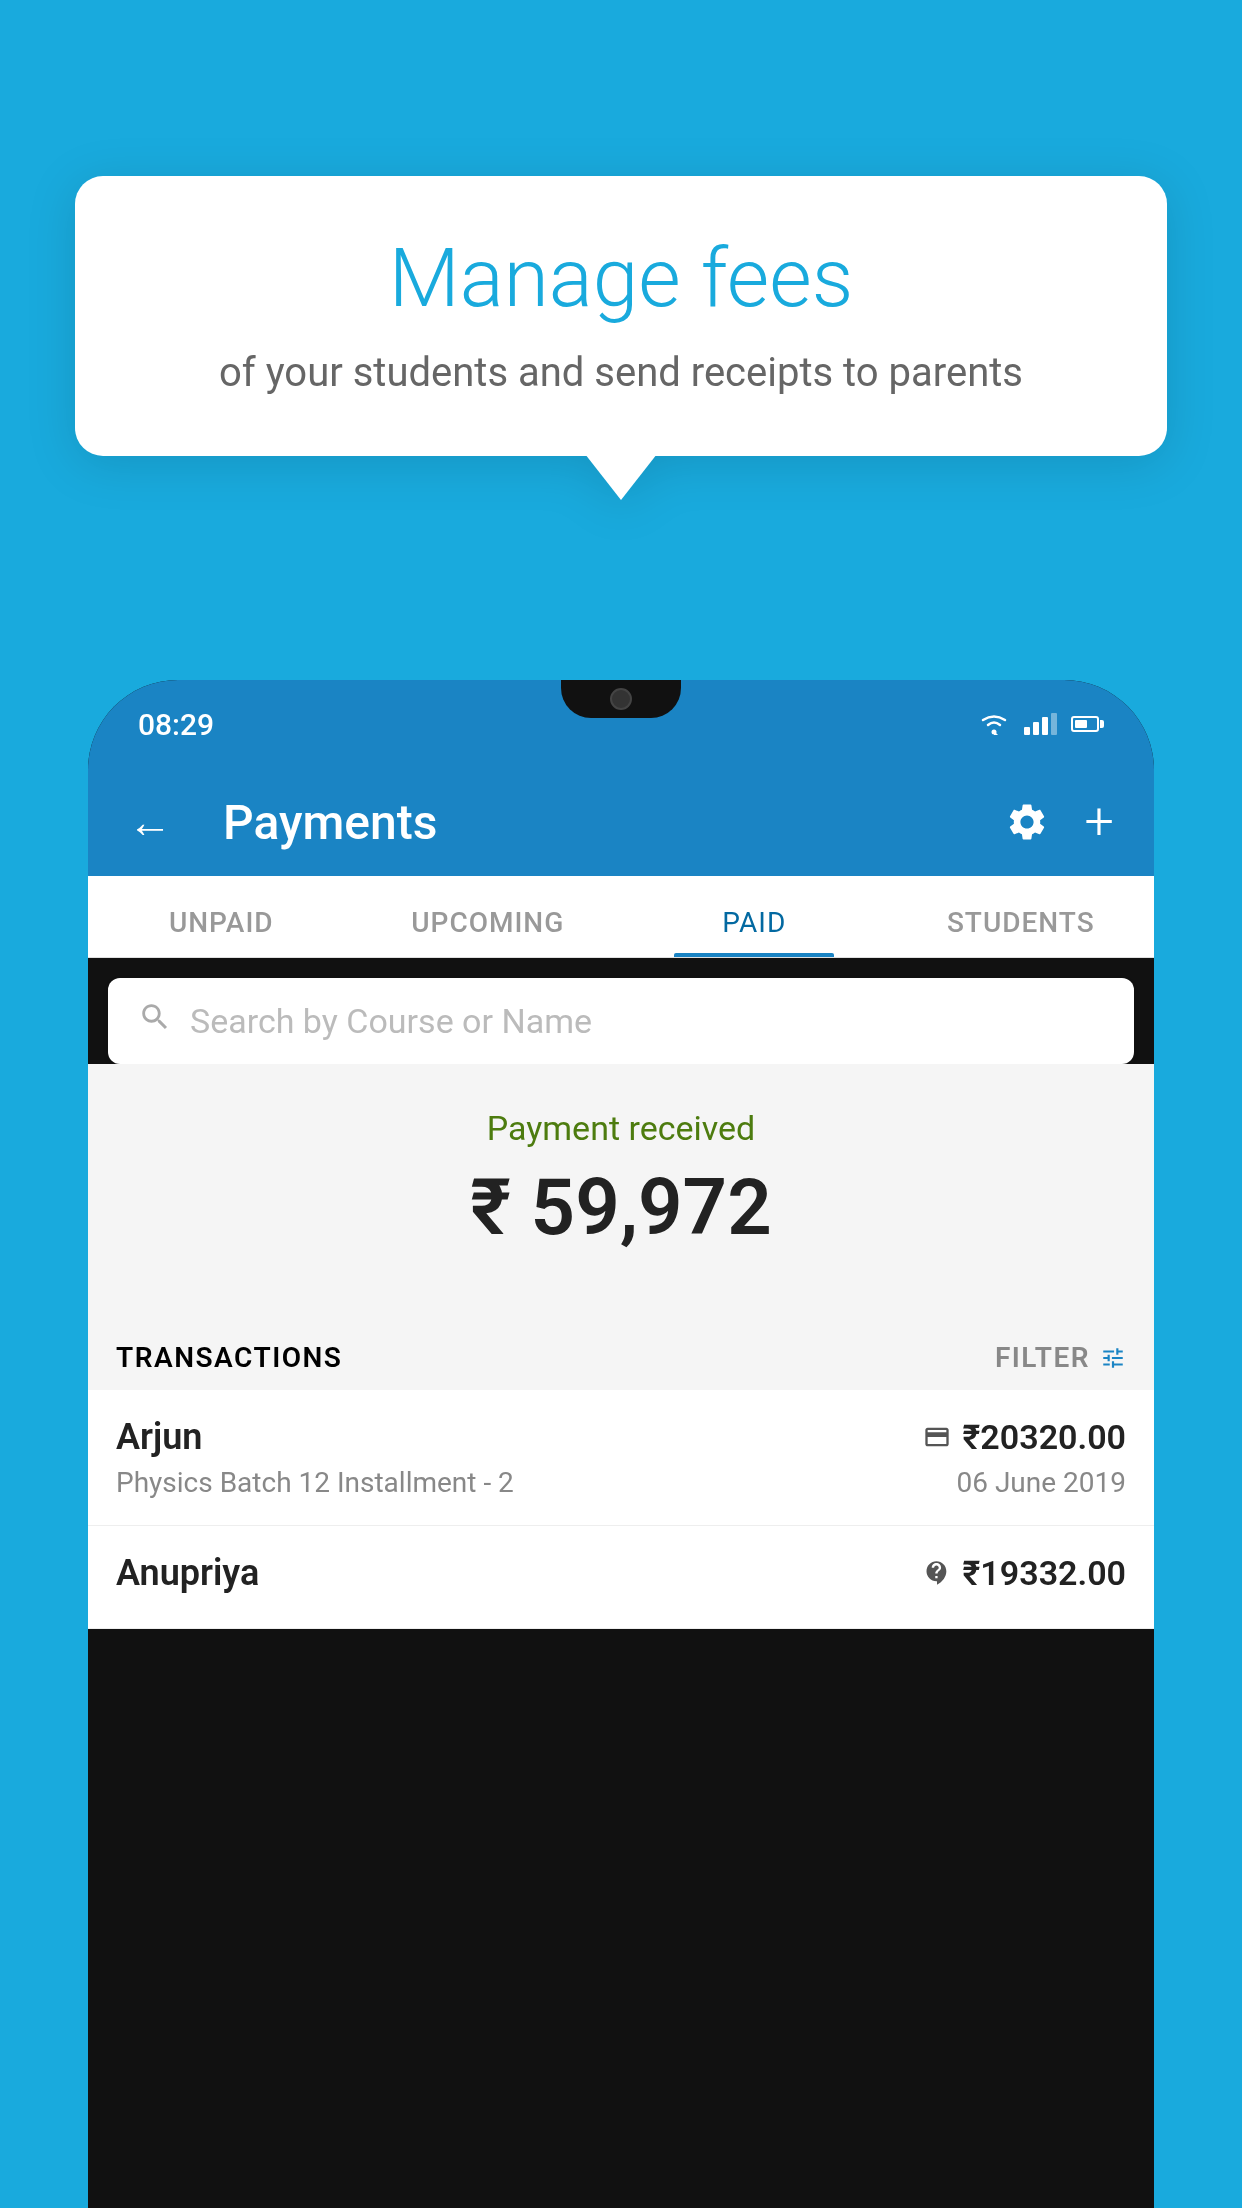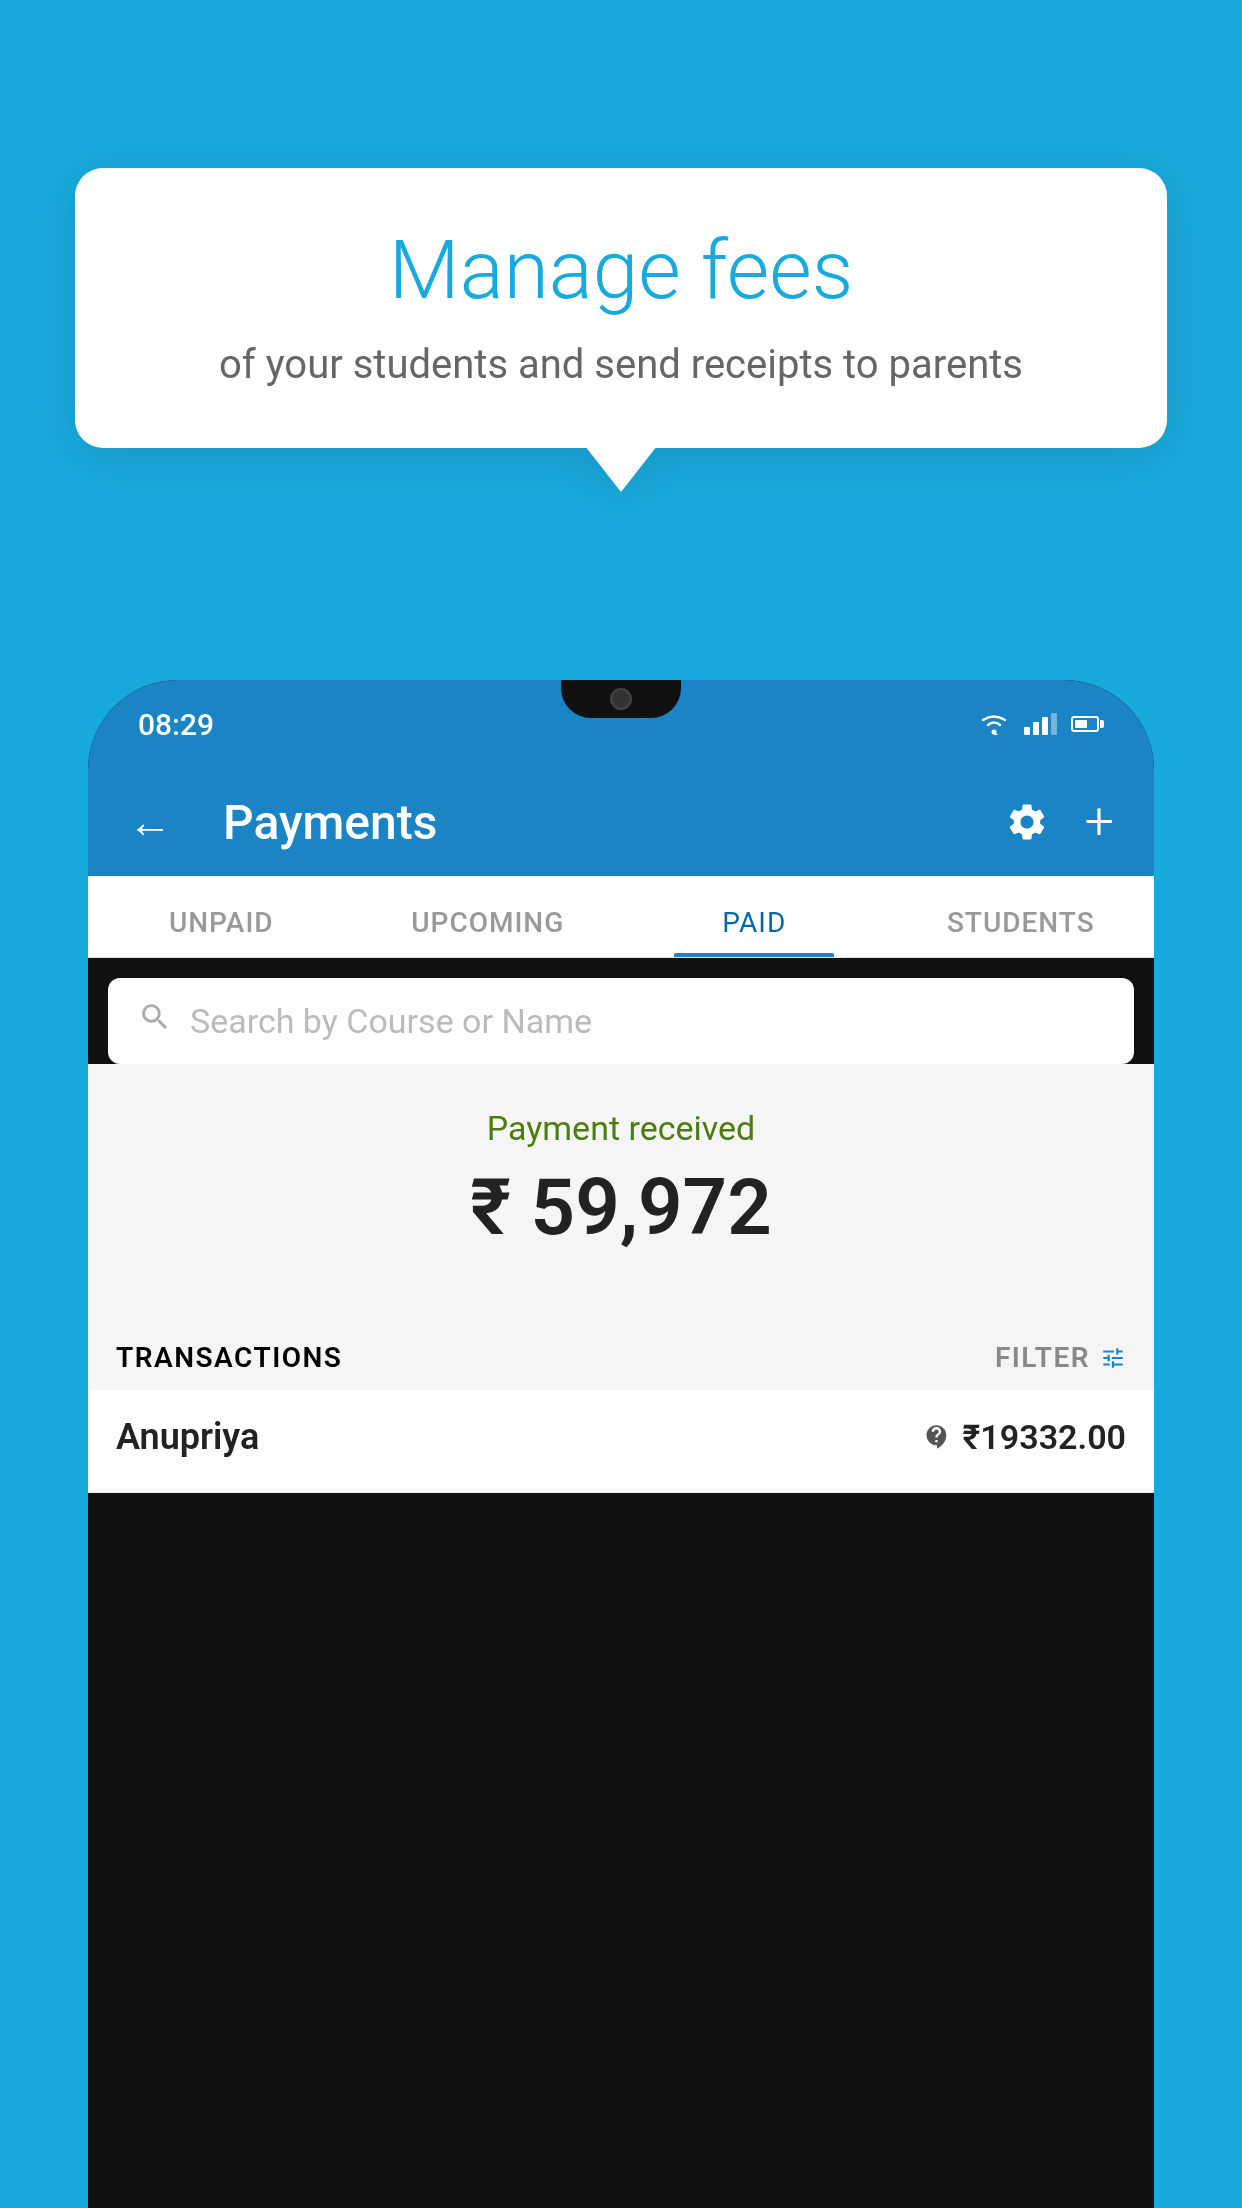--- a/index.html
+++ b/index.html
@@ -9,21 +9,21 @@
       height: 2208px;
       background-color: #19AADD;
       font-family: 'Roboto', Arial, sans-serif;
       overflow: hidden;
       position: relative;
     }
 
     
     .speech-bubble {
       position: absolute;
-      top: 168px;
+      top: 176px;
       left: 75px;
       right: 75px;
       background: white;
       border-radius: 28px;
       padding: 55px 60px 60px;
       text-align: center;
       filter: drop-shadow(0 8px 24px rgba(0,0,0,0.12));
     }
     .speech-bubble::after {
       content: '';
@@ -451,20 +451,35 @@
         <div class="filter-btn">
           <span>FILTER</span>
           <svg width="26" height="26" viewBox="0 0 24 24" fill="#1A84C4">
             <path d="M3 17v2h6v-2H3zM3 5v2h10V5H3zm10 16v-2h8v-2h-8v-2h-2v6h2zM7 9v2H3v2h4v2h2V9H7zm14 4v-2H11v2h10zm-6-4h2V7h4V5h-4V3h-2v6z"></path>
           </svg>
         </div>
       </div>
 
       <div class="transactions-list">
 
+        <div class="transaction-item">
+          <div class="transaction-row-1">
+            <span class="transaction-name">Arjun</span>
+            <div class="transaction-amount-wrapper">
+              <svg width="28" height="28" viewBox="0 0 24 24" fill="#555">
+                <path d="M20 4H4c-1.11 0-1.99.89-1.99 2L2 18c0 1.11.89 2 2 2h16c1.11 0 2-.89 2-2V6c0-1.11-.89-2-2-2zm0 14H4v-6h16v6zm0-10H4V6h16v2z"></path>
+              </svg>
+              <span class="transaction-amount">₹20320.00</span>
+            </div>
+          </div>
+          <div class="transaction-row-2">
+            <span class="transaction-course">Physics Batch 12 Installment - 2</span>
+            <span class="transaction-date">06 June 2019</span>
+          </div>
+        </div>
 
         <div class="transaction-item">
           <div class="transaction-row-1">
             <span class="transaction-name">Anupriya</span>
             <div class="transaction-amount-wrapper">
               <svg width="28" height="28" viewBox="0 0 24 24" fill="#555">
                 <path d="M11.5 2C6.81 2 3 5.81 3 10.5S6.81 19 11.5 19h.5v3c4.86-2.34 8-7 8-11.5C20 5.81 16.19 2 11.5 2zm1 14.5h-2v-2h2v2zm0-4h-2c0-3.25 3-3 3-5 0-1.1-.9-2-2-2s-2 .9-2 2h-2c0-2.21 1.79-4 4-4s4 1.79 4 4c0 2.5-3 2.75-3 5z"></path>
               </svg>
               <span class="transaction-amount">₹19332.00</span>
             </div>

